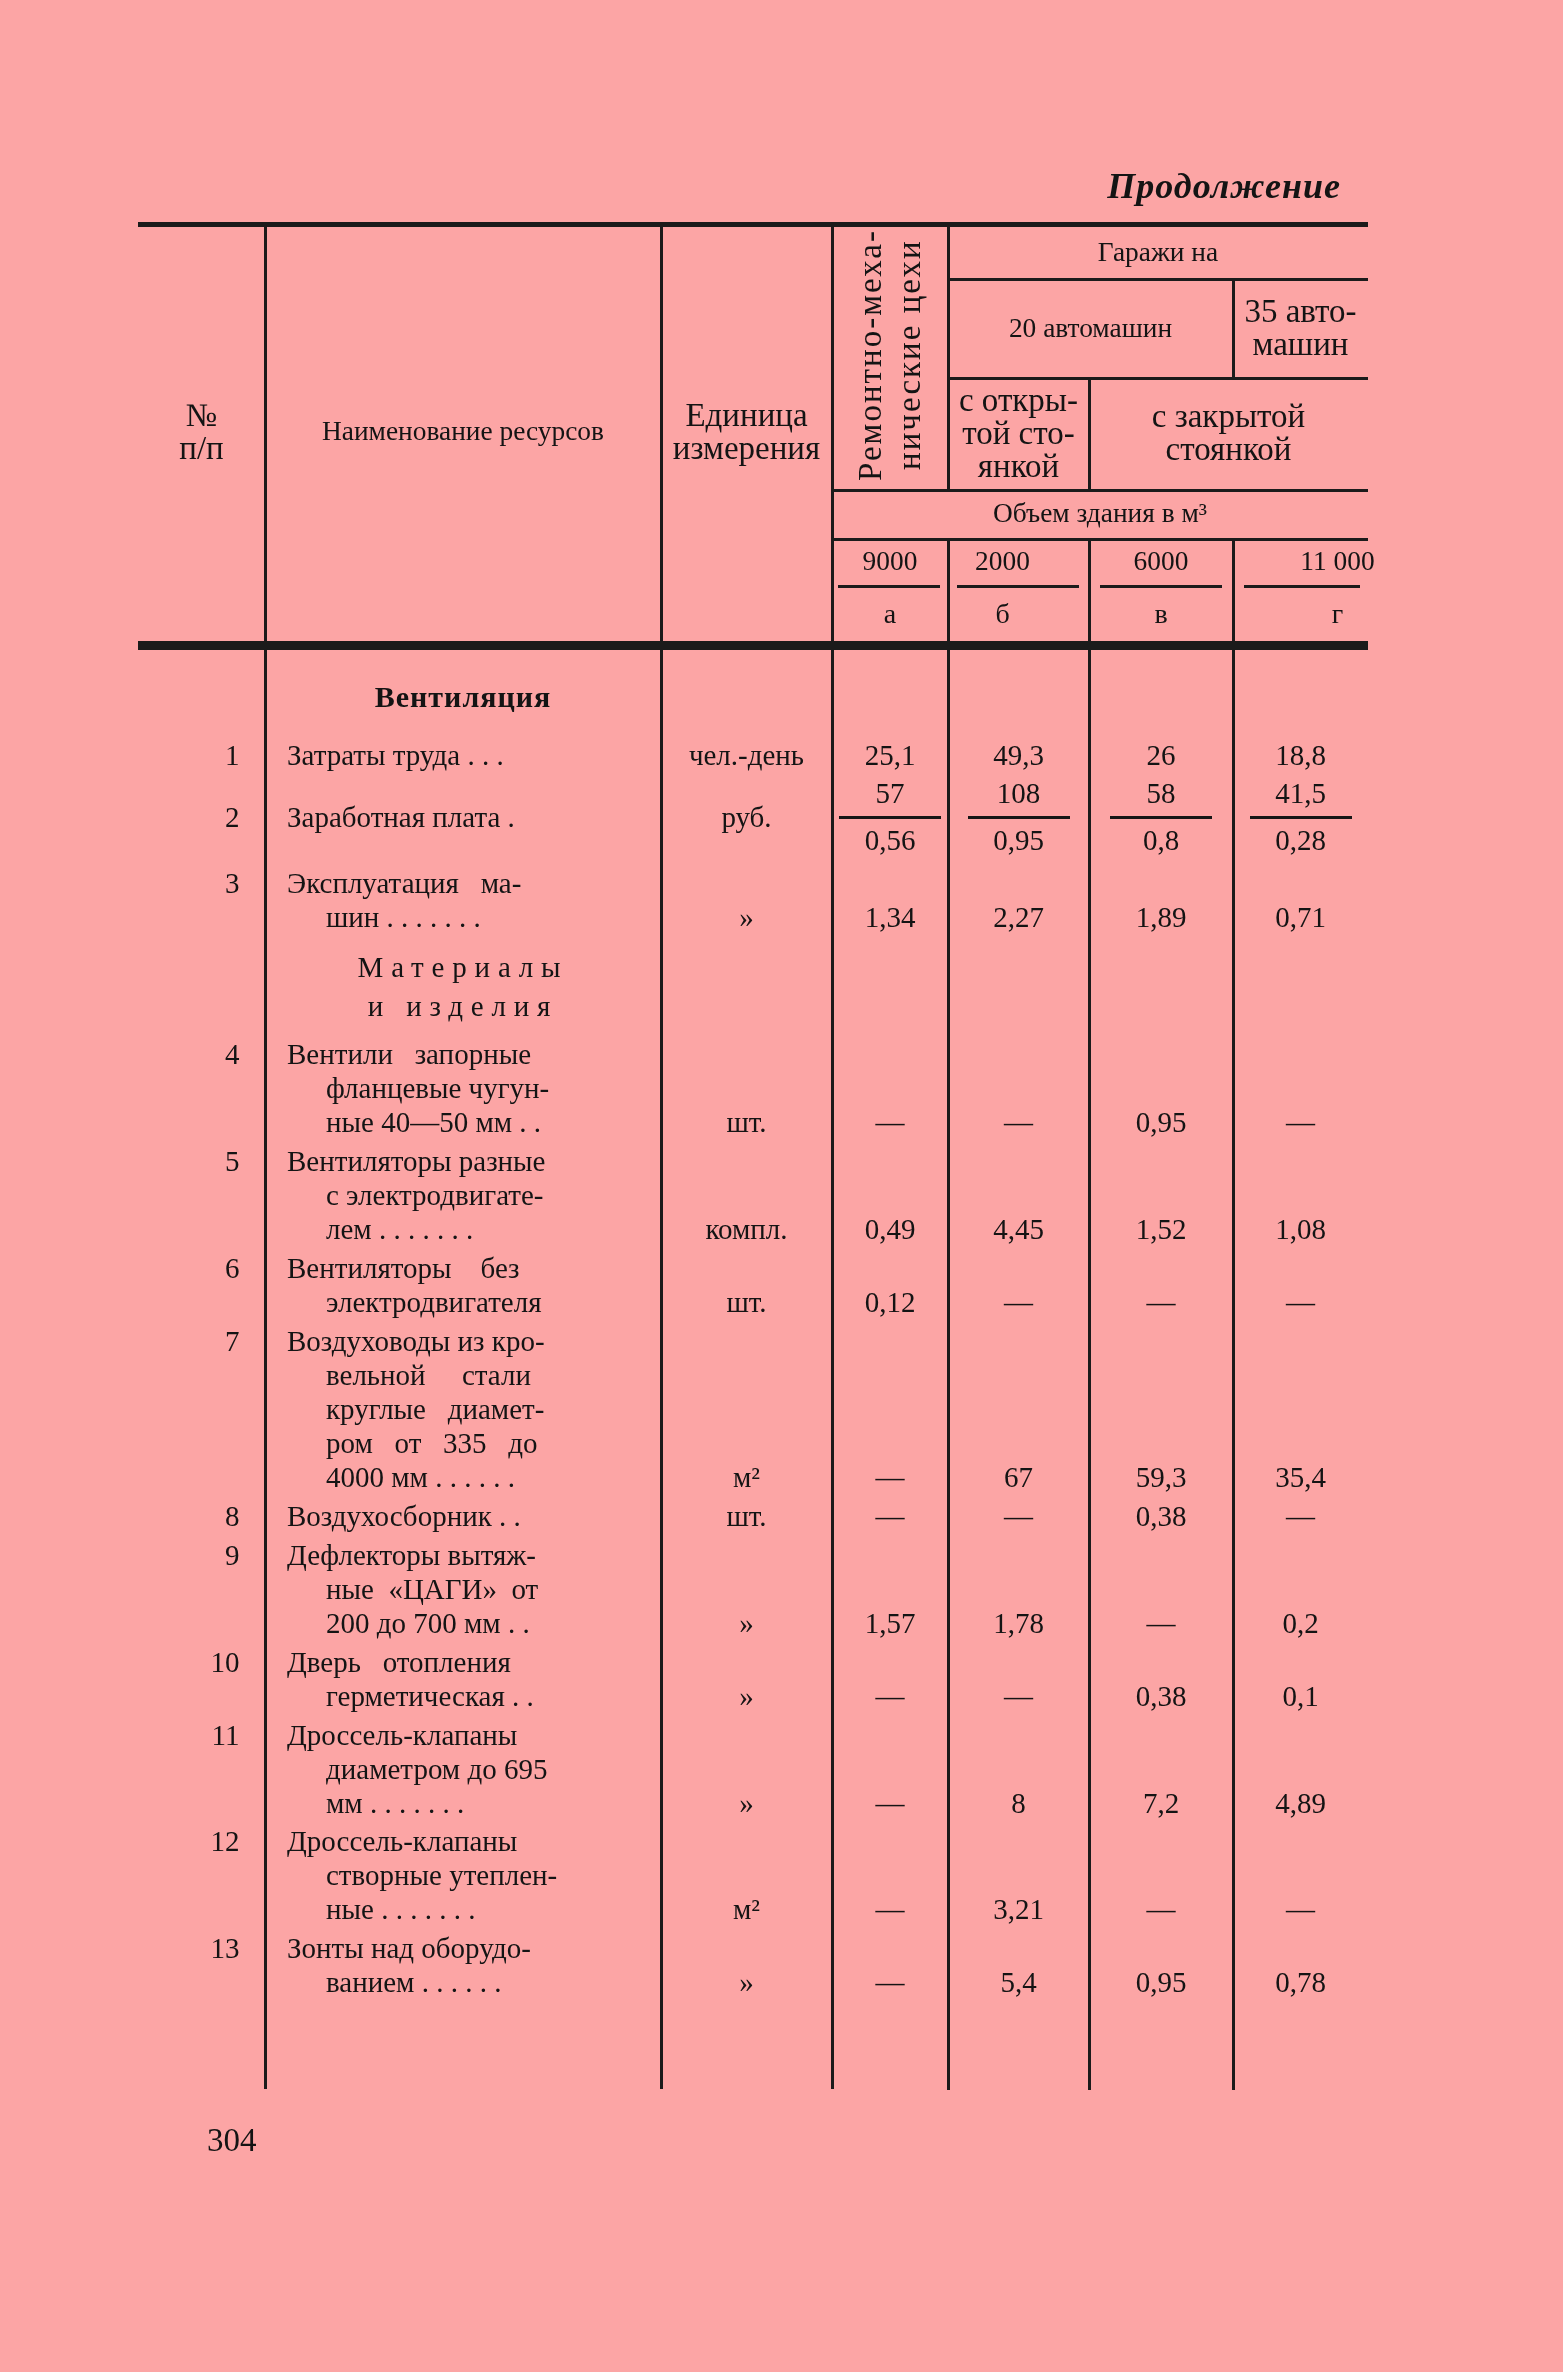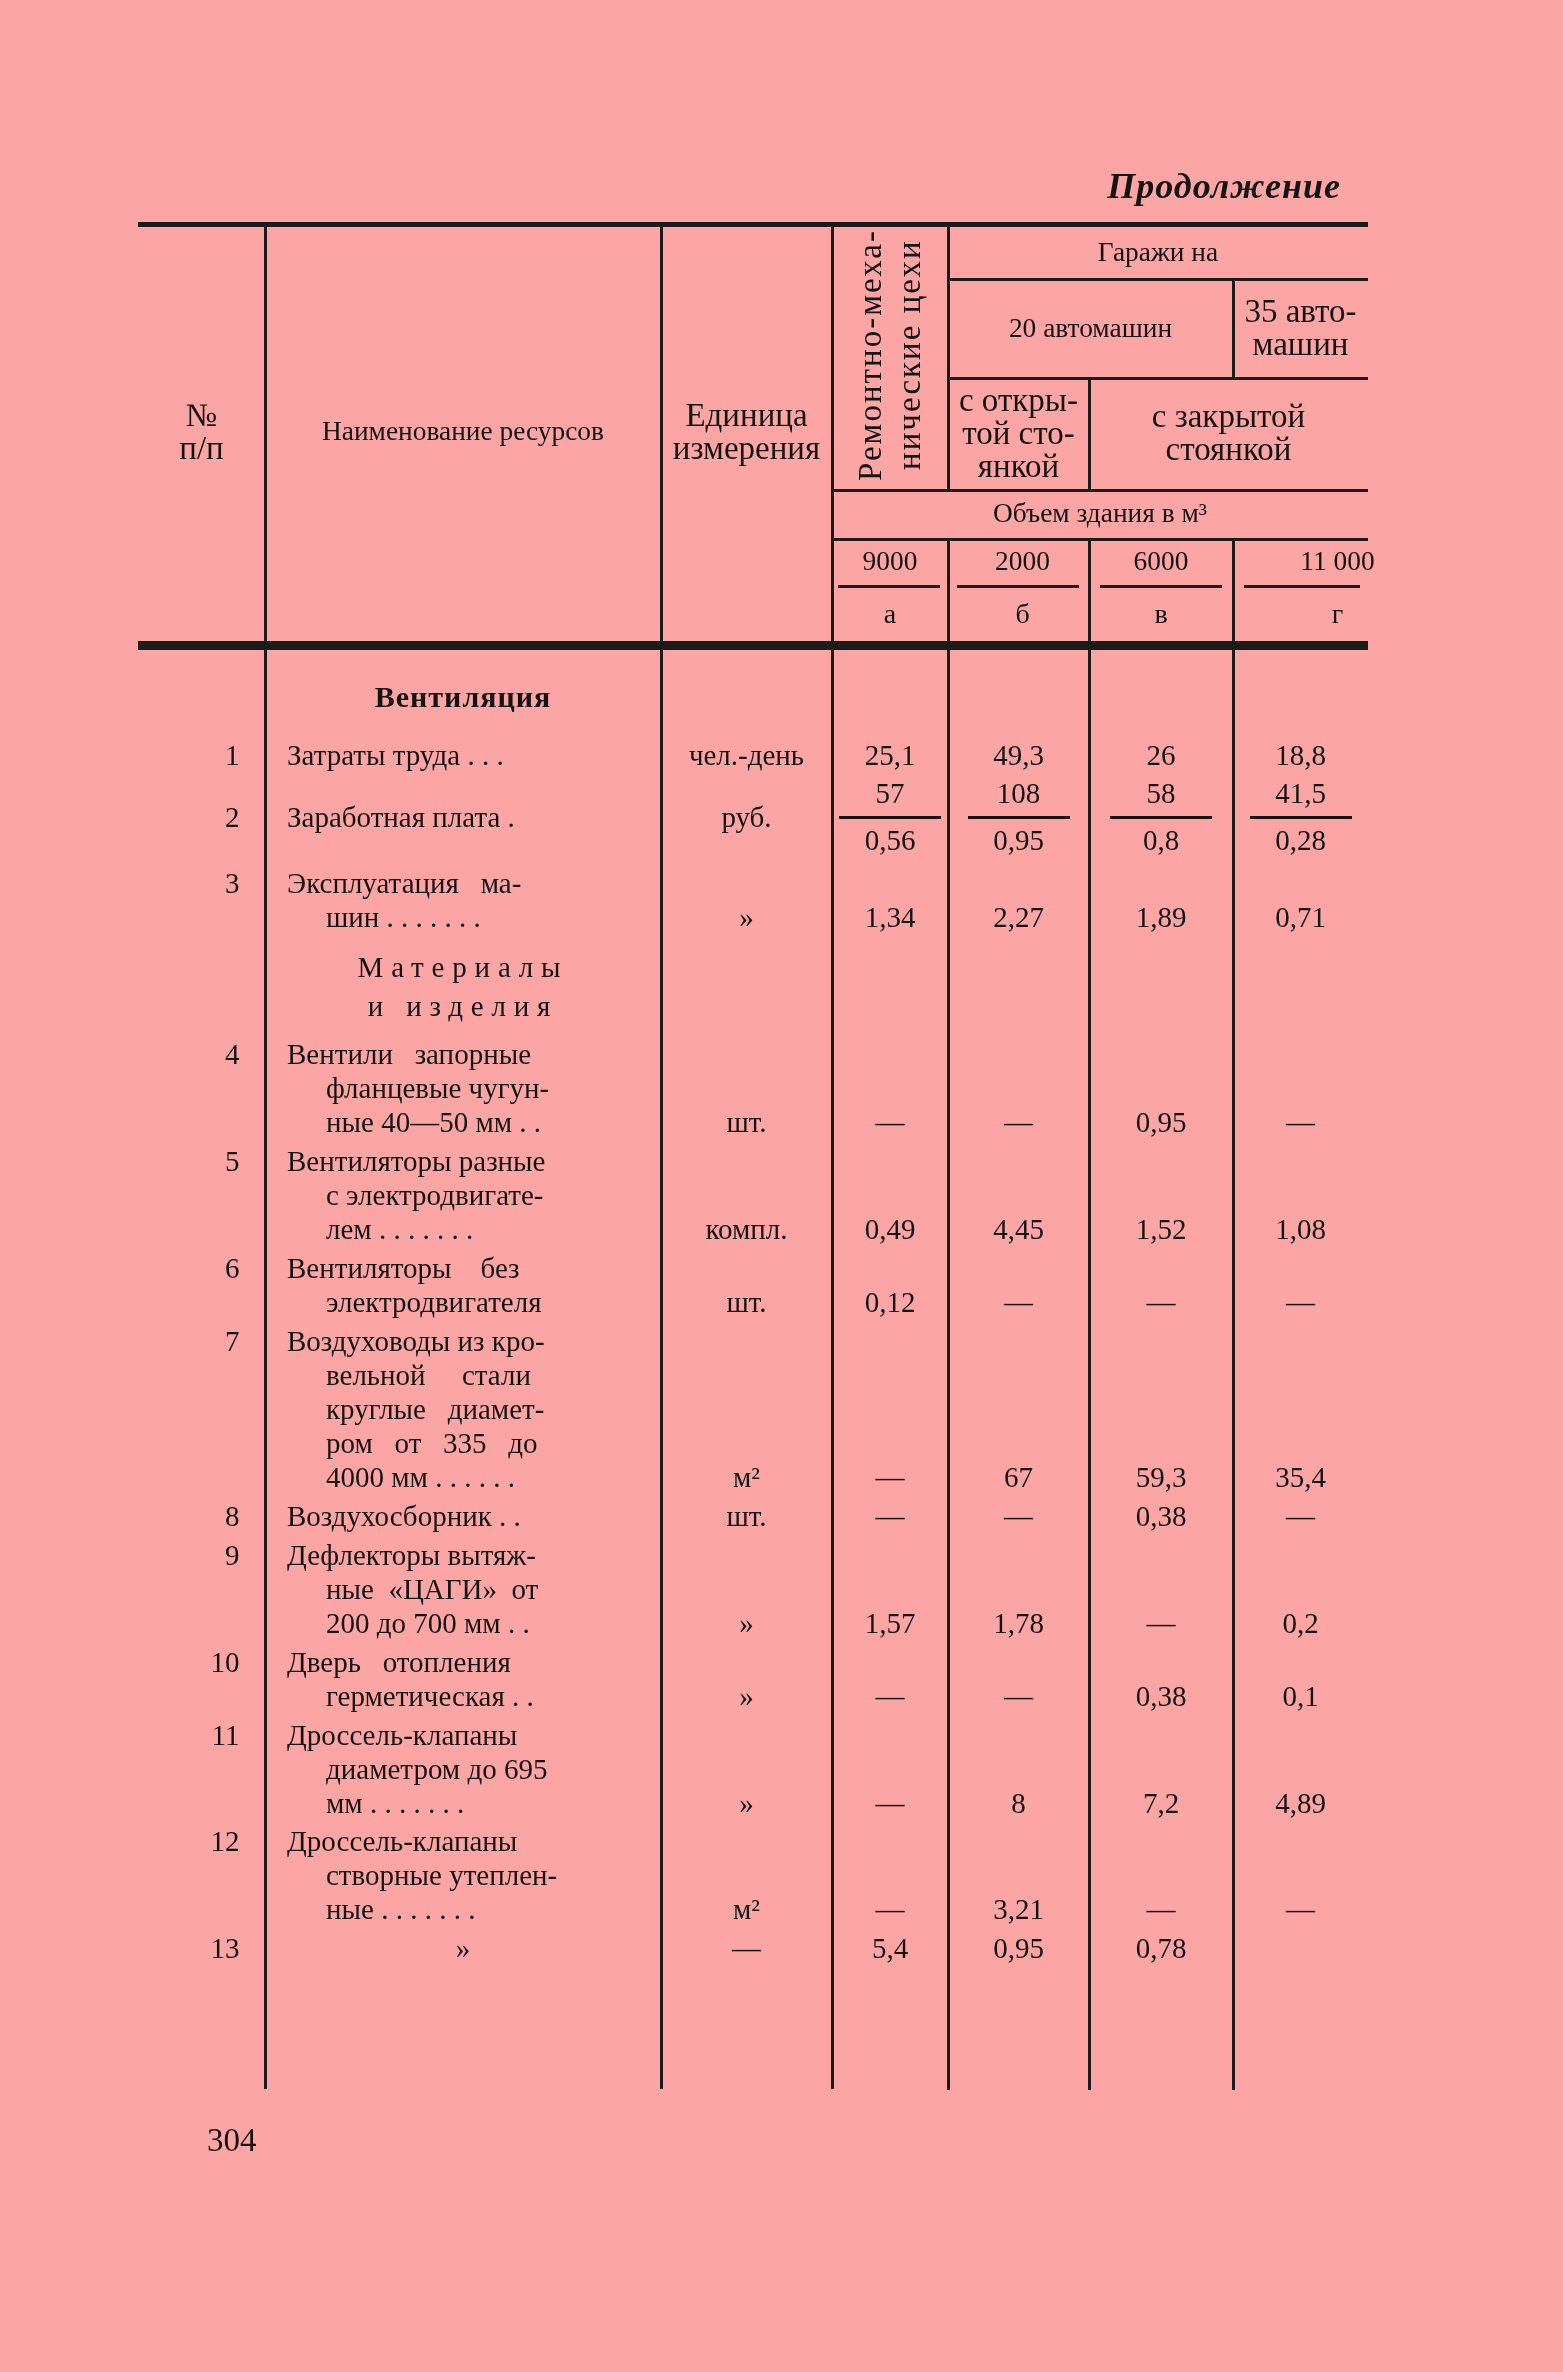--- a/index.html
+++ b/index.html
@@ -58,21 +58,21 @@
   #h-open  {left:810px;top:158px;width:141px;height:106px;}
   #h-closed{left:951px;top:158px;width:279px;height:106px;}
   #h-vol   {left:694px;top:269px;width:536px;height:45px;font-size:27.4px;}
   .h-vnum,.h-letter{
     position:absolute;display:flex;align-items:center;justify-content:center;
     font-size:27.4px;
   }
   .h-vnum{top:318px;height:43px;}
   .h-letter{top:366px;height:51px;font-size:28px;}
   #h-v1,#h-l1{left:694px;width:116px;}
-  #h-v2,#h-l2{left:814px;width:141px;}
+  #h-v2,#h-l2{left:794px;width:141px;}
   #h-v3,#h-l3{left:951px;width:144px;}
   #h-v4,#h-l4{left:1095px;width:135px;padding-left:37px;}
   
   #tbody{position:absolute;left:0;top:429px;width:1230px;font-size:29px;line-height:34px;}
   .section{width:396px;margin-left:127px;text-align:center;}
   #section-vent{font-weight:bold;font-size:30px;letter-spacing:1px;margin-top:29px;margin-bottom:23.5px;}
   #section-mat{letter-spacing:7.8px;white-space:pre-line;line-height:39px;margin-top:13.7px;margin-bottom:11.8px;}
   .trow{
     display:grid;
     grid-template-columns:127px 396px 171px 116px 141px 144px 135px;
@@ -287,20 +287,22 @@
 створные утеплен-
 ные . . . . . . .</div>
             <div class="runit">м²</div>
             <div class="rval">—</div>
             <div class="rval">3,21</div>
             <div class="rval">—</div>
             <div class="rval">—</div>
           </div>
           <div class="trow">
             <div class="rnum">13</div>
+            <div class="rname">Зонты над оборудо-
+ванием . . . . . .</div>
             <div class="runit">»</div>
             <div class="rval">—</div>
             <div class="rval">5,4</div>
             <div class="rval">0,95</div>
             <div class="rval">0,78</div>
           </div>
         </div>
     </div>
   </div>
 

